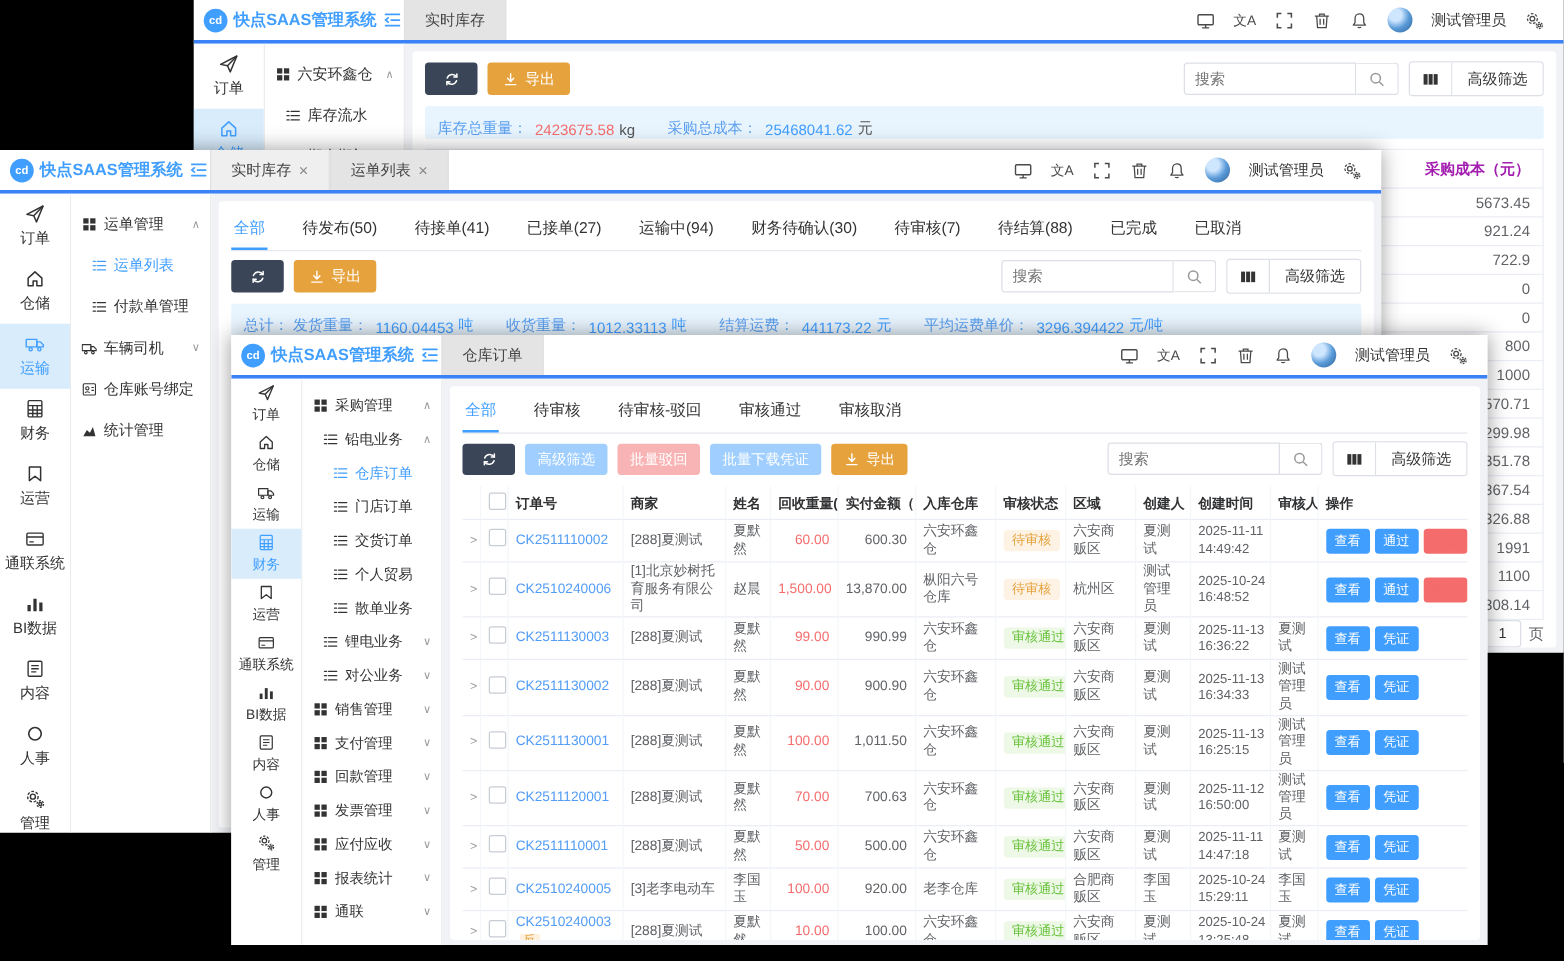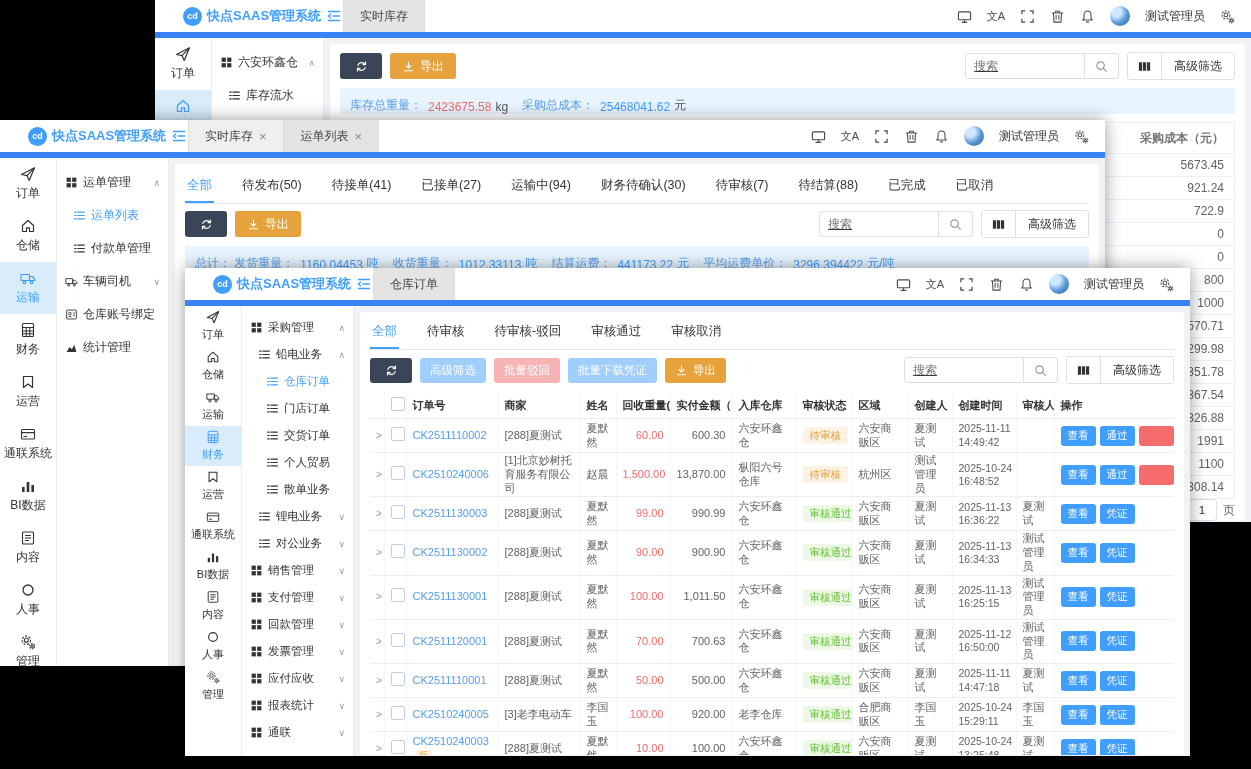--- a/index.html
+++ b/index.html
@@ -4,21 +4,21 @@
 <style>
   html,body{margin:0;padding:0}
   body{width:1251px;height:769px;background:#000;position:relative;overflow:hidden;
        font-family:"Liberation Sans","DejaVu Sans",sans-serif;font-size:12px;color:#333;}
   .window{position:absolute;background:#fff;box-shadow:0 0 16px rgba(0,0,0,.4);overflow:hidden;}
   .win-a{left:155px;top:0;width:1096px;height:522px;z-index:1;}
   .win-b{left:0;top:120px;width:1105px;height:546px;z-index:2;}
   .win-c{left:185px;top:268px;width:1005px;height:488px;z-index:3;}
 
   
-  .win-header{height:32px;display:flex;align-items:stretch;border-bottom:6px solid #3b82f6;background:#fff;padding-left:20px;}
+  .win-header{height:32px;display:flex;align-items:stretch;border-bottom:3px solid #3b82f6;background:#fff;}
   .logo-zone{width:168px;display:flex;align-items:center;gap:5px;padding:0 8px;box-sizing:border-box;flex:none;}
   .logo-circle{width:19px;height:19px;border-radius:50%;background:#409eff;color:#fff;font-size:9px;font-weight:bold;
                display:flex;align-items:center;justify-content:center;flex:none;}
   .brand{color:#409eff;font-weight:bold;font-size:13px;white-space:nowrap;}
   .collapse{color:#409eff;flex:none;}
   .tabstrip{flex:1;display:flex;align-items:stretch;overflow:hidden;}
   .wtab{display:flex;align-items:center;gap:6px;padding:0 16px;background:#efefef;border-right:1px solid #e0e0e0;
         border-left:1px solid #e0e0e0;font-size:12px;color:#444;white-space:nowrap;}
   .wtab.active{background:#e4e4e4;}
   .tclose{color:#888;font-size:13px;line-height:1;}
@@ -51,48 +51,48 @@
   .toolbar{display:flex;align-items:center;gap:8px;margin-bottom:8px;flex:none;}
   .btn{border:none;border-radius:3px;height:26px;display:flex;align-items:center;gap:5px;padding:0 12px;
        font-size:12px;color:#fff;cursor:pointer;font-family:inherit;}
   .btn.dark{background:#3a4557;width:42px;padding:0;justify-content:center;}
   .btn.orange{background:#e6a23c;}
   .btn.lblue{background:#a0cfff;}
   .btn.pink{background:#f8b4b4;}
   .win-c .btn{height:25px;font-size:11.5px;padding:0 10px;}
   .right-tools{margin-left:auto;display:flex;align-items:center;gap:8px;}
   .search-group{display:flex;height:26px;}
-  .search-group input{width:120px;height:26px;border:1px solid #dcdfe6;border-radius:3px 0 0 3px;padding:0 8px;
-                      font-size:12px;box-sizing:border-box;outline:none;color:#333;font-family:inherit;text-decoration:underline;}
+  .search-group input{width:138px;height:26px;border:1px solid #dcdfe6;border-radius:3px 0 0 3px;padding:0 8px;
+                      font-size:12px;box-sizing:border-box;outline:none;color:#333;font-family:inherit;}
   .search-btn{width:34px;height:26px;border:1px solid #dcdfe6;border-left:none;border-radius:0 3px 3px 0;background:#fff;
               display:flex;align-items:center;justify-content:center;color:#999;cursor:pointer;}
   .filter-group{display:flex;height:26px;border:1px solid #dcdfe6;border-radius:3px;overflow:hidden;}
   .cols-btn{width:34px;border:none;border-right:1px solid #dcdfe6;background:#fff;display:flex;align-items:center;
             justify-content:center;color:#333;cursor:pointer;}
   .filter-btn{border:none;background:#fff;padding:0 12px;font-size:12px;color:#333;cursor:pointer;font-family:inherit;white-space:nowrap;}
 
   
   .statsbar{background:#e8f4fe;border-radius:2px;height:26px;display:flex;align-items:flex-end;gap:4px;
             padding:0 10px;margin-bottom:8px;font-size:12px;flex:none;white-space:nowrap;overflow:hidden;}
   .s-label{color:#5a9ff0;}
   .s-val{margin-left:2px;}
   .s-val.red,.s-unit.red{color:#f56c6c;}
   .s-val.blue,.s-unit.blue{color:#409eff;}
   .s-unit.dark{color:#555;}
-  .s-unit{margin-right:10px;}
+  .s-unit{margin-right:22px;}
 
   
   .stabs{display:flex;gap:26px;border-bottom:1px solid #e4e7ed;margin-bottom:6px;flex:none;}
   .stab{padding:5px 2px 7px;font-size:12.5px;color:#333;cursor:pointer;border-bottom:2px solid transparent;white-space:nowrap;}
   .stab.active{color:#409eff;border-bottom-color:#409eff;}
 
   
   table{border-collapse:collapse;table-layout:fixed;width:100%;}
   .tbl-a th,.tbl-a td{border:1px solid #ebeef5;padding:0 10px;font-size:12px;overflow:hidden;white-space:nowrap;}
-  .tbl-a th{height:30px;text-align:left;color:#737373;font-weight:bold;}
+  .tbl-a th{height:30px;text-align:left;color:#a21caf;font-weight:bold;}
   .tbl-a td{height:22px;color:#606266;}
   .tbl-a .r{text-align:right;}
   .bhead-row{display:flex;border-bottom:1px solid #ebeef5;border-top:1px solid #f5f5f5;flex:none;}
   .bhead{height:30px;display:flex;align-items:center;padding:0 8px;box-sizing:border-box;font-weight:bold;
          color:#303133;font-size:12px;border-right:1px solid #f2f2f2;white-space:nowrap;overflow:hidden;flex:none;}
   .tbl-c{font-size:11px;}
   .tbl-c th{height:26px;text-align:left;color:#303133;font-weight:bold;font-size:11px;border-bottom:1px solid #ebeef5;
             border-left:1px solid #f4f6fa;padding:0 6px;overflow:hidden;white-space:nowrap;}
   .tbl-c td{height:31px;color:#606266;border-bottom:1px solid #ebeef5;border-left:1px solid #f4f6fa;padding:1px 6px;
             overflow:hidden;vertical-align:middle;line-height:1.25;}

